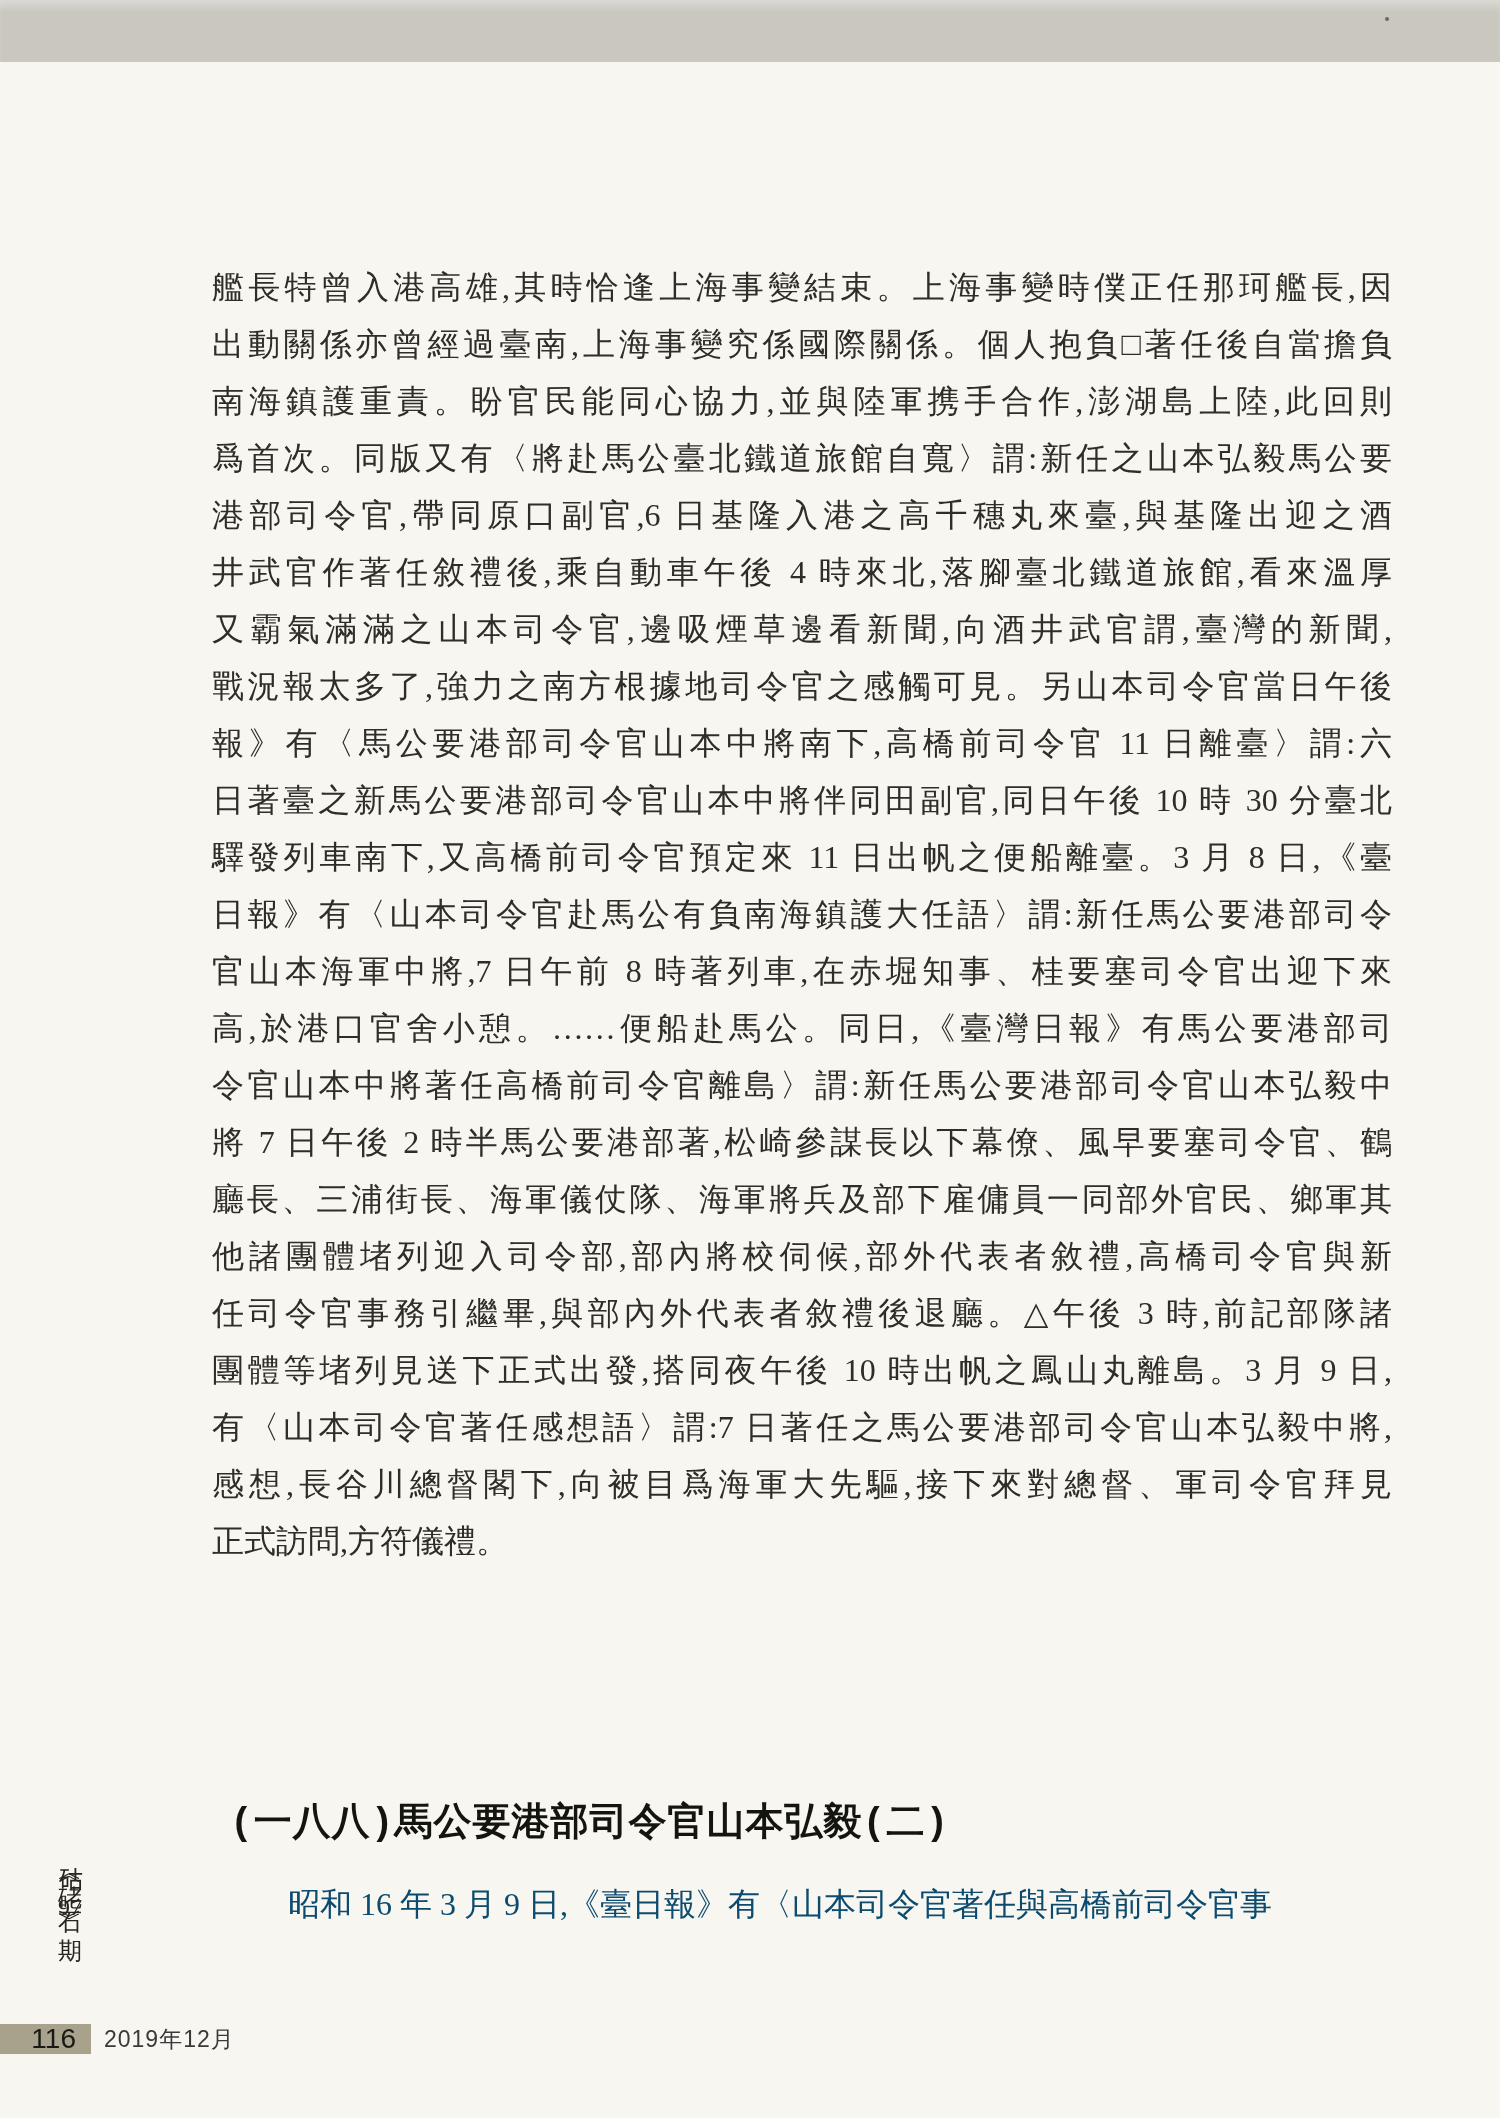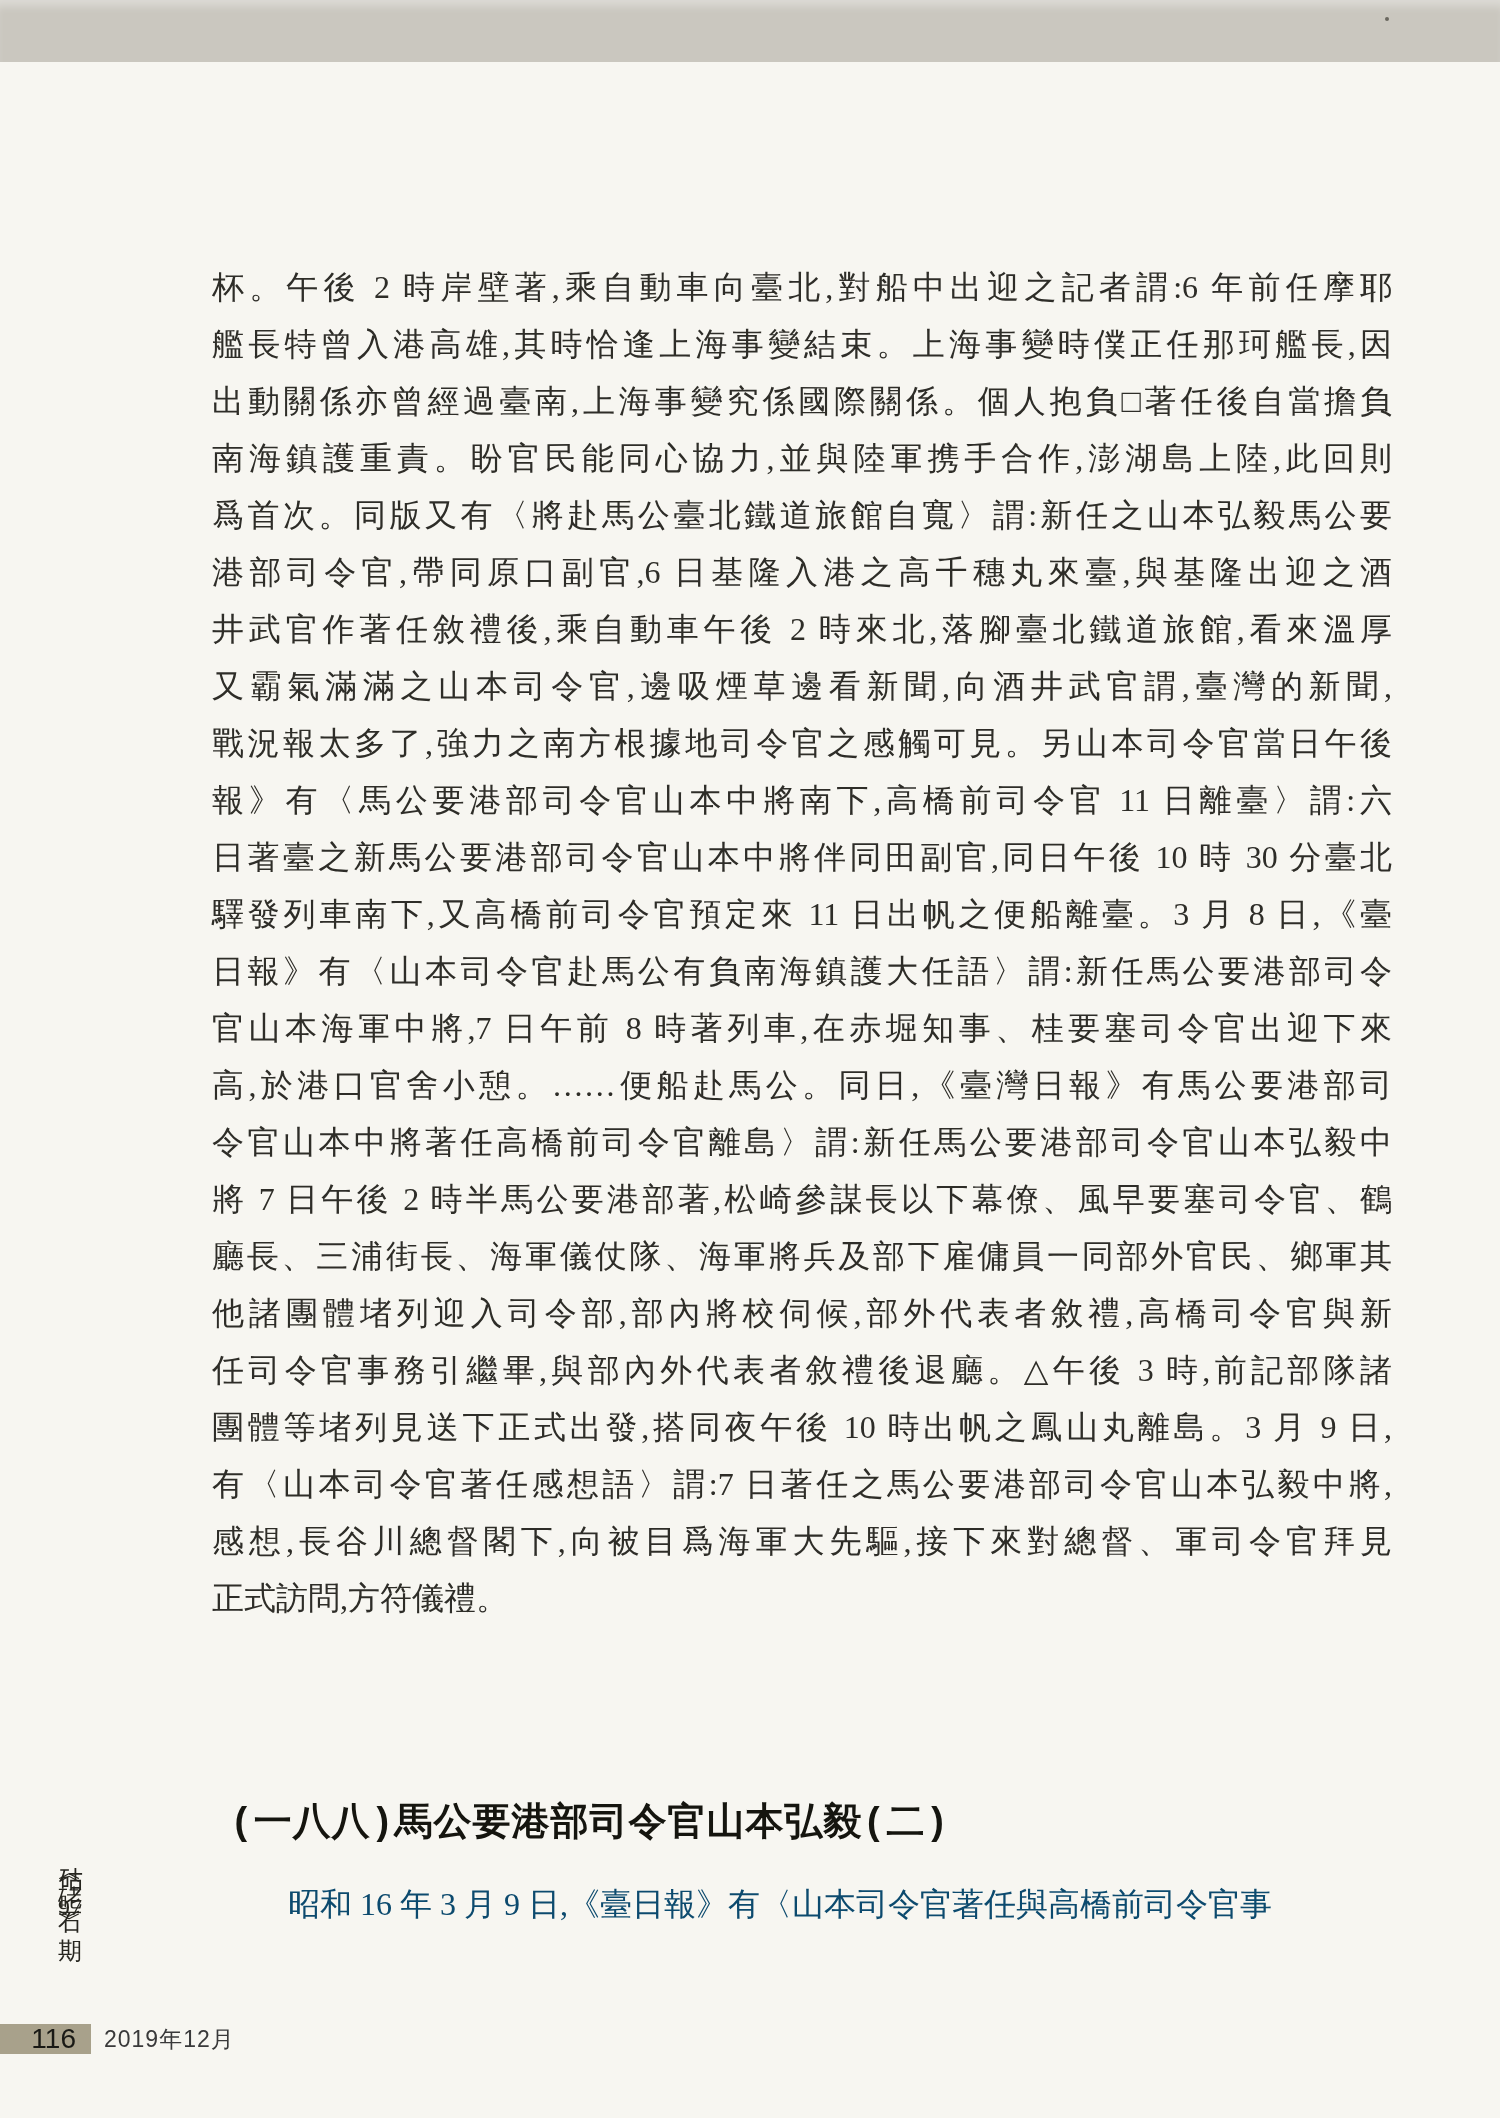--- a/index.html
+++ b/index.html
@@ -62,27 +62,26 @@
 </style>
 </head>
 <body>
 
 <div class="page" style="background-color: rgb(247, 246, 241);">
 
   <div class="top-band" style="background-color: rgb(202, 199, 191);"></div>
   <div class="speck"></div>
 
   <main class="text-block">
-    <div class="bline">杯。午後 2 時岸壁著,乘自動車向臺北,對船中出迎之記者謂:6 年前任摩耶</div>
     <div class="bline">艦長特曾入港高雄,其時恰逢上海事變結束。上海事變時僕正任那珂艦長,因</div>
     <div class="bline">出動關係亦曾經過臺南,上海事變究係國際關係。個人抱負□著任後自當擔負</div>
     <div class="bline">南海鎮護重責。盼官民能同心協力,並與陸軍携手合作,澎湖島上陸,此回則</div>
     <div class="bline">爲首次。同版又有〈將赴馬公臺北鐵道旅館自寬〉謂:新任之山本弘毅馬公要</div>
     <div class="bline">港部司令官,帶同原口副官,6 日基隆入港之高千穗丸來臺,與基隆出迎之酒</div>
-    <div class="bline">井武官作著任敘禮後,乘自動車午後 2 時來北,落腳臺北鐵道旅館,看來溫厚</div>
+    <div class="bline">井武官作著任敘禮後,乘自動車午後 4 時來北,落腳臺北鐵道旅館,看來溫厚</div>
     <div class="bline">又霸氣滿滿之山本司令官,邊吸煙草邊看新聞,向酒井武官謂,臺灣的新聞,</div>
     <div class="bline">戰況報太多了,強力之南方根據地司令官之感觸可見。另山本司令官當日午後</div>
     <div class="bline">報》有〈馬公要港部司令官山本中將南下,高橋前司令官 11 日離臺〉謂:六</div>
     <div class="bline">日著臺之新馬公要港部司令官山本中將伴同田副官,同日午後 10 時 30 分臺北</div>
     <div class="bline">驛發列車南下,又高橋前司令官預定來 11 日出帆之便船離臺。3 月 8 日,《臺</div>
     <div class="bline">日報》有〈山本司令官赴馬公有負南海鎮護大任語〉謂:新任馬公要港部司令</div>
     <div class="bline">官山本海軍中將,7 日午前 8 時著列車,在赤堀知事、桂要塞司令官出迎下來</div>
     <div class="bline">高,於港口官舍小憩。……便船赴馬公。同日,《臺灣日報》有馬公要港部司</div>
     <div class="bline">令官山本中將著任高橋前司令官離島〉謂:新任馬公要港部司令官山本弘毅中</div>
     <div class="bline">將 7 日午後 2 時半馬公要港部著,松崎參謀長以下幕僚、風早要塞司令官、鶴</div>

